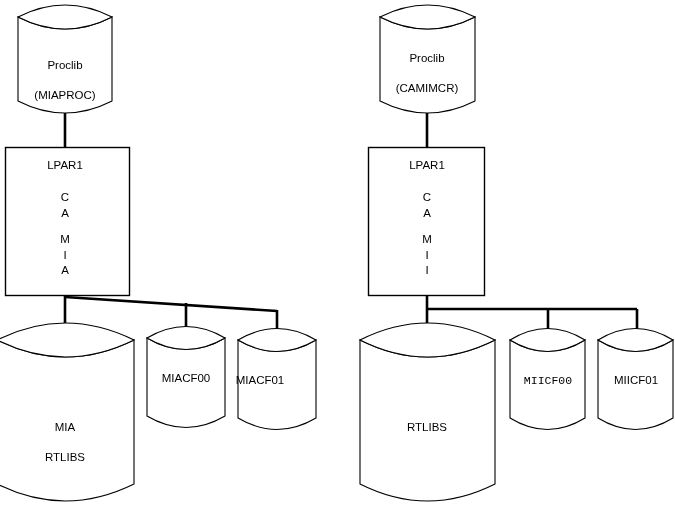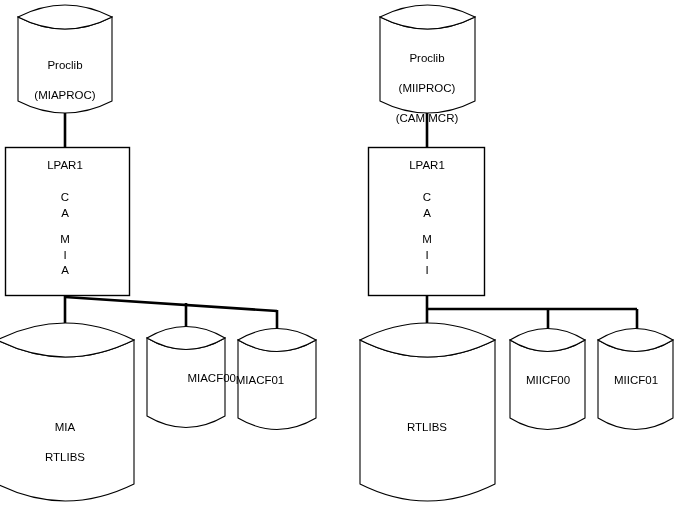--- a/index.html
+++ b/index.html
@@ -154,40 +154,39 @@
     <span style="display:block;">M</span>
     <span style="display:block;">I</span>
     <span style="display:block;">A</span>
   </div>
 
   <div class="lbl lbl-center" style="left:65px; top:405px; width:120px;">
     <div>MIA</div>
     <div>RTLIBS</div>
   </div>
 
-  <div class="lbl lbl-center" style="left:186px; top:371px; width:100px;text-align:right;">MIACF00</div>
+  <div class="lbl lbl-center" style="left:186px; top:371px; width:100px;">MIACF00</div>
   <div class="lbl lbl-center" style="left:260px; top:373px; width:100px;">MIACF01</div>
 
   <div class="lbl lbl-center" style="left:427px; top:36px; width:160px;">
     <div>Proclib</div>
-    <div>(MIIPROC)</div>
     <div>(CAMIMCR)</div>
   </div>
 
   <div class="lbl lbl-center" style="left:427px; top:158px; width:120px;">LPAR1</div>
 
   <div class="vstack" style="left:427px; top:190px; width:40px;">
     <span style="display:block;">C</span>
     <span style="display:block;">A</span>
     <span class="vgap"></span>
     <span style="display:block;">M</span>
     <span style="display:block;">I</span>
     <span style="display:block;">I</span>
   </div>
 
   <div class="lbl lbl-center" style="left:427px; top:405px; width:120px;">
     <div>RTLIBS</div>
   </div>
 
-  <div class="lbl lbl-center" style="left:548px; top:373px; width:100px;">MIICF00</div>
+  <div class="lbl lbl-center" style="left:548px; top:373px; width:100px;font-family:Liberation Mono, monospace;">MIICF00</div>
   <div class="lbl lbl-center" style="left:636px; top:373px; width:100px;">MIICF01</div>
 
 </div>
 
 </body></html>

